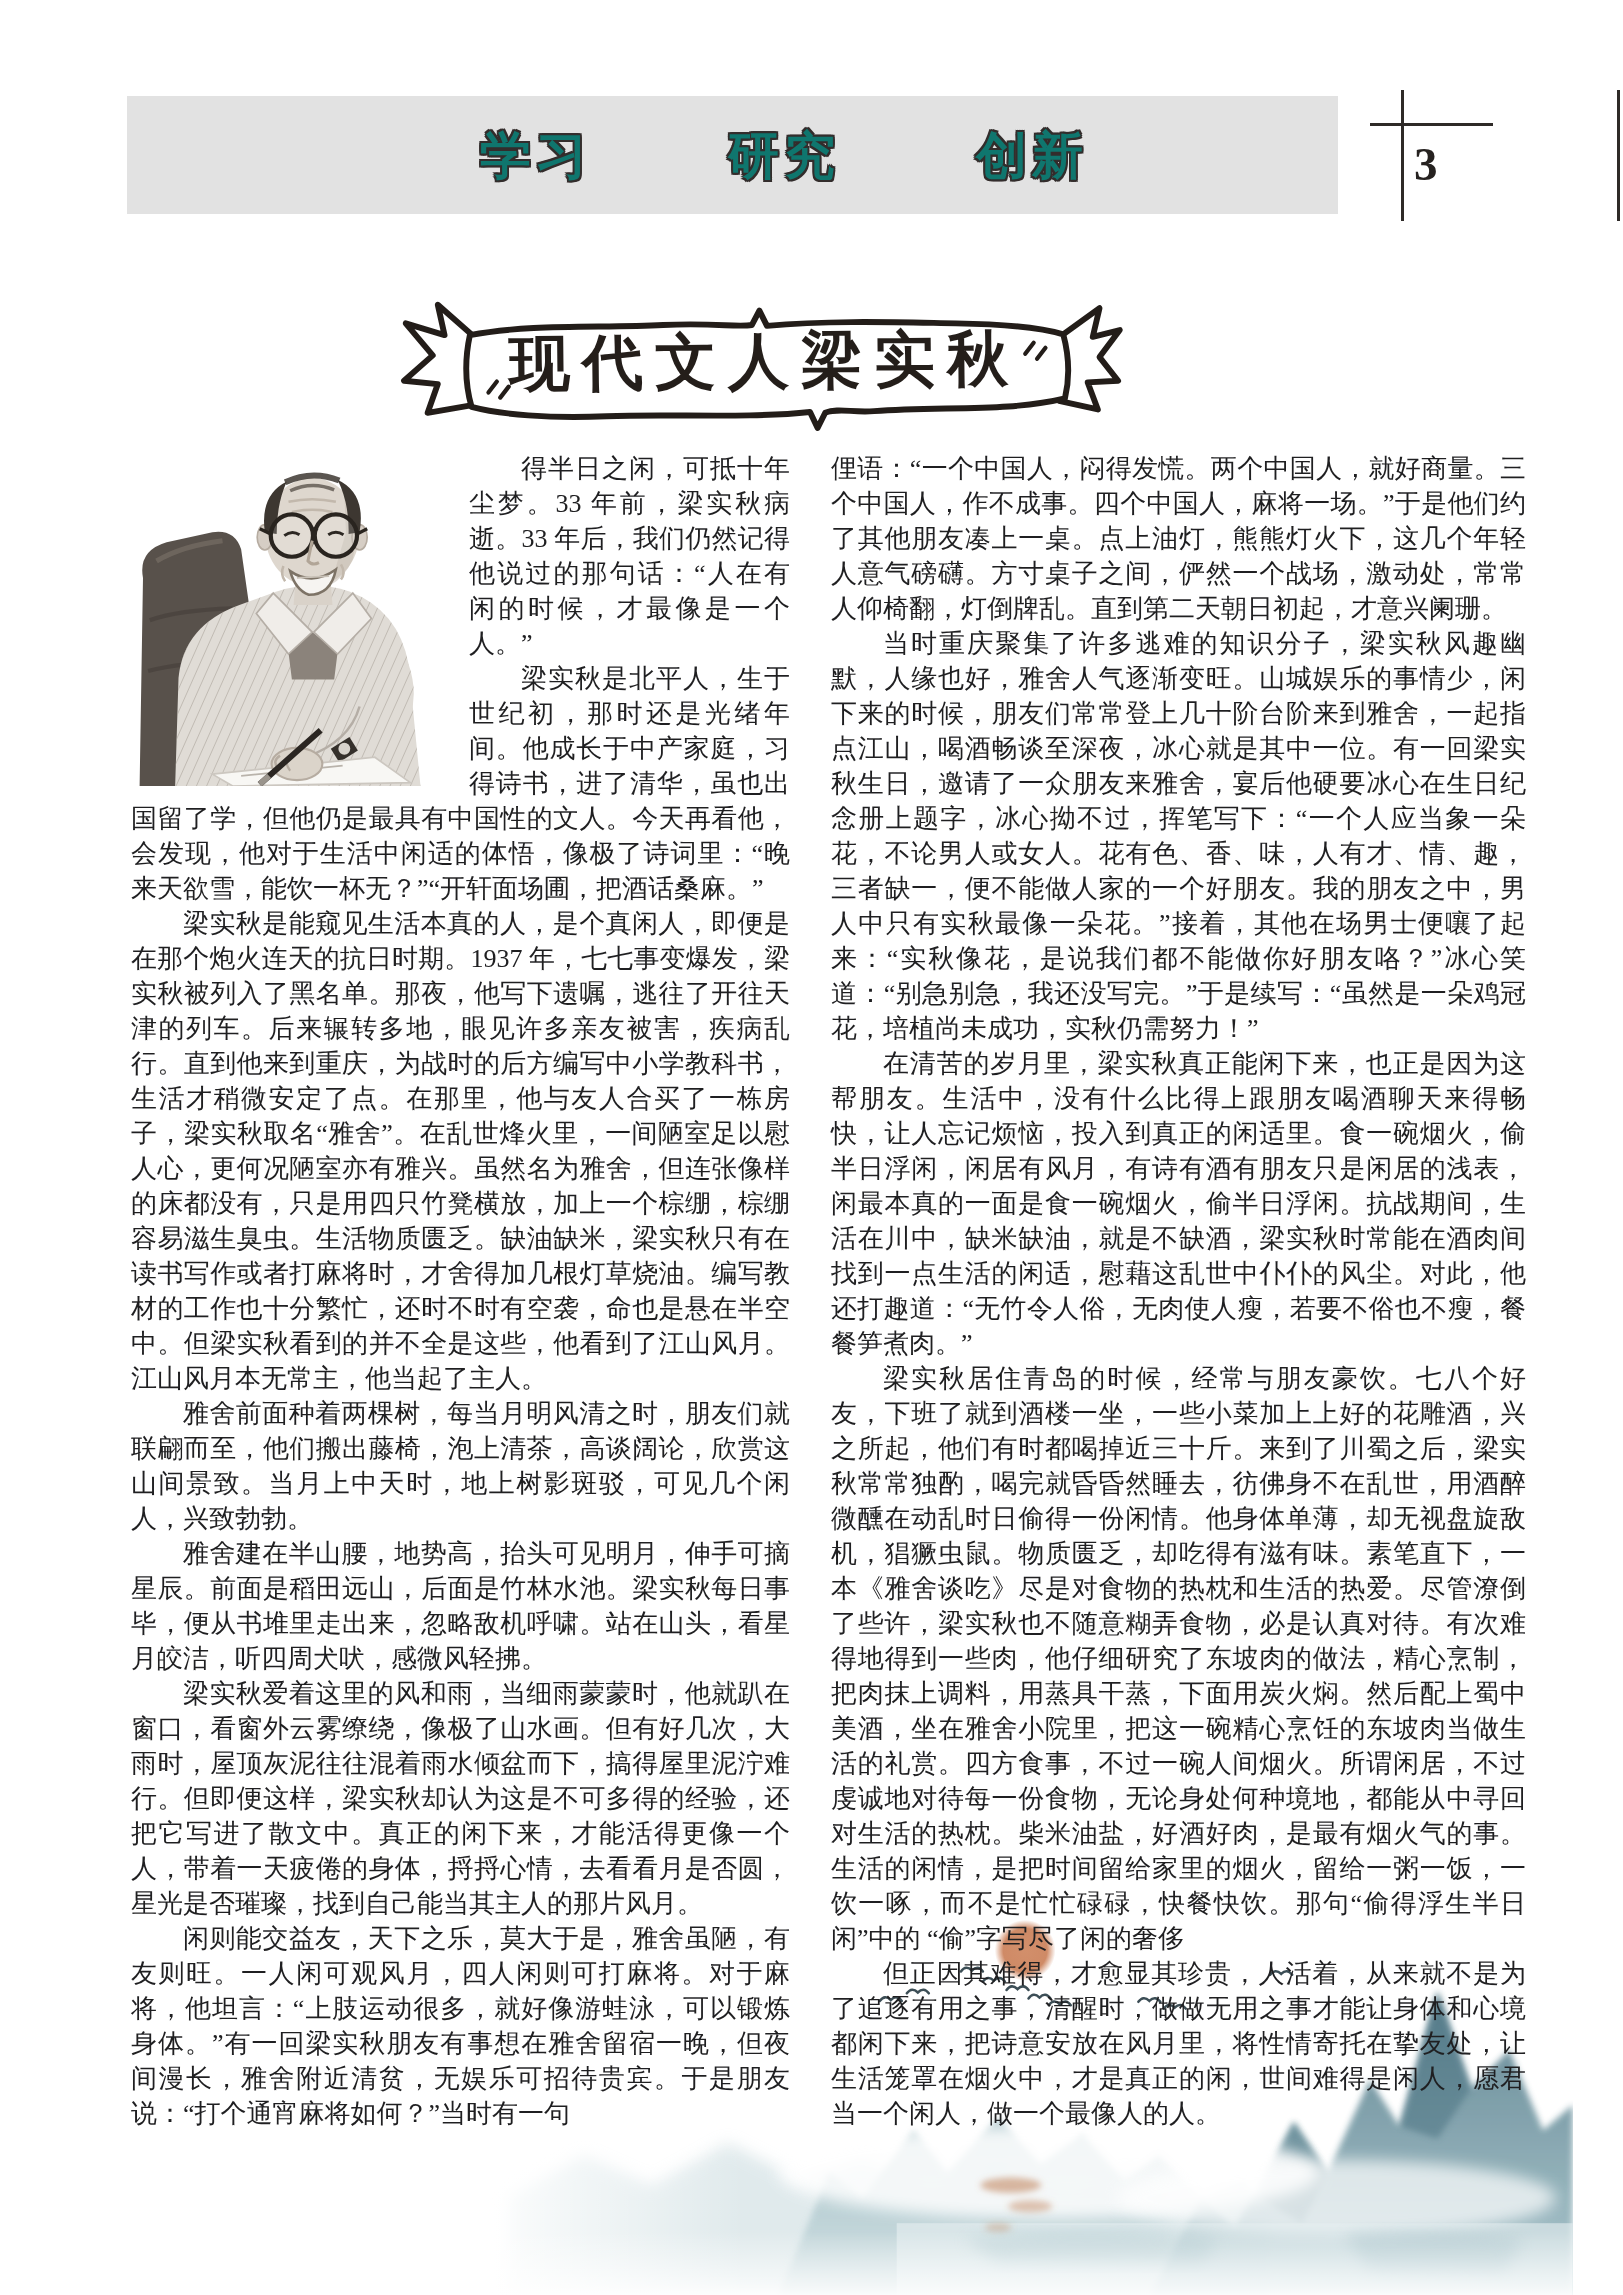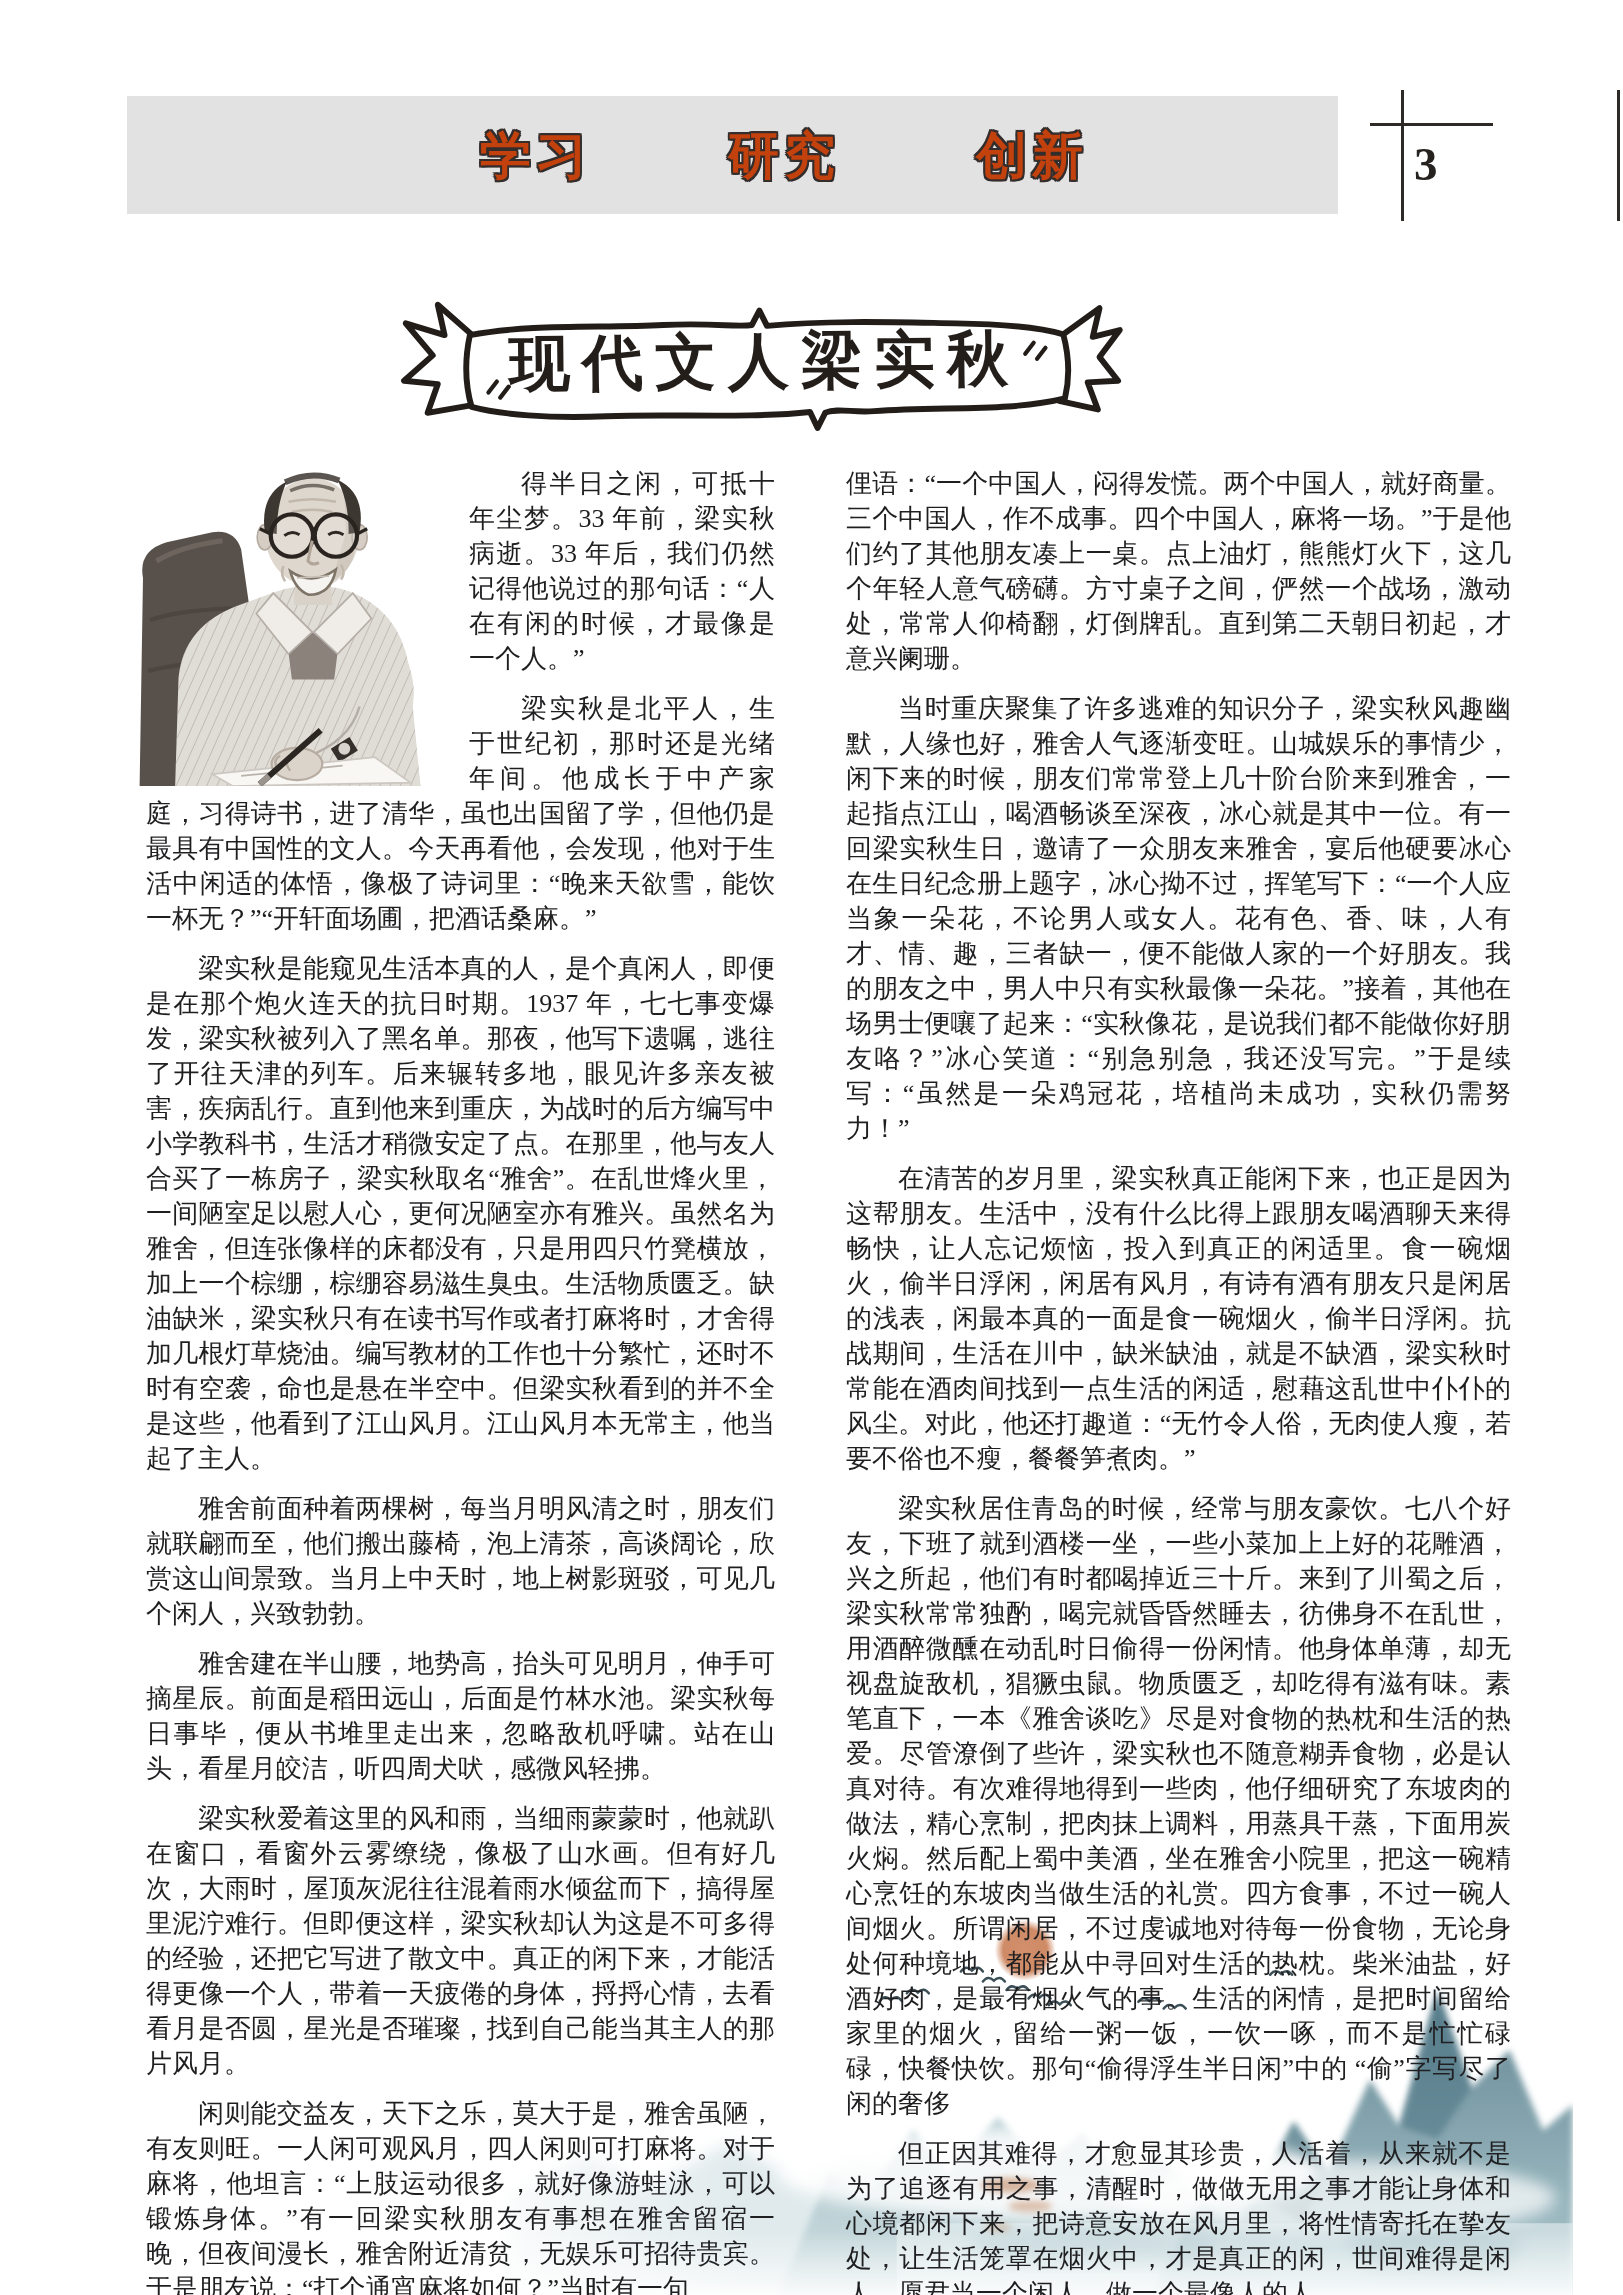--- a/index.html
+++ b/index.html
@@ -10,21 +10,21 @@
   }
   
   .header-bar{
     position:absolute;left:127px;top:96px;width:1211px;height:118px;
     background:#e2e2e2;display:flex;align-items:center;
     padding-left:315px;gap:98px;box-sizing:border-box;
   }
   .header-word{
     font-family:"Liberation Sans","DejaVu Sans",sans-serif;
     font-weight:bold;font-size:51px;letter-spacing:5px;line-height:1;
-    color:#c2410c;
+    color:#0f766e;
     text-shadow:-1.7px 0 #332d2c,1.7px 0 #332d2c,0 -1.7px #332d2c,0 1.7px #332d2c,
                 -1.7px -1.7px #332d2c,1.7px 1.7px #332d2c,-1.7px 1.7px #332d2c,1.7px -1.7px #332d2c;
     padding-left:38px;
   }
   .crop-v{position:absolute;left:1401px;top:90px;width:2.5px;height:131px;background:#2e2a28;}
   .crop-h{position:absolute;left:1370px;top:123px;width:123px;height:2.5px;background:#2e2a28;}
   .edge-v{position:absolute;left:1617px;top:90px;width:2.5px;height:131px;background:#2e2a28;}
   .page-num{
     position:absolute;left:1414px;top:137px;font-size:47px;font-weight:bold;
     color:#262220;font-family:"Liberation Serif",serif;
@@ -40,21 +40,21 @@
     font-family:"Liberation Serif","DejaVu Serif",serif;
   }
   
   .columns{
     position:absolute;left:131px;top:451px;width:1395px;
     display:flex;gap:41px;z-index:3;
   }
   .col{font-size:26px;line-height:35px;text-align:justify;}
   .col-left{width:659px;}
   .col-right{width:695px;}
-  .col p{margin:15px;text-indent:2em;}
+  .col p{margin:0;text-indent:2em;}
   .col p.cont{text-indent:0;}
   .photo-float{float:left;width:338px;height:338px;}
   
   .landscape{position:absolute;left:457px;top:1919px;width:1116px;height:376px;z-index:1;}
 </style>
 </head>
 <body>
 
 <div class="page">
 

